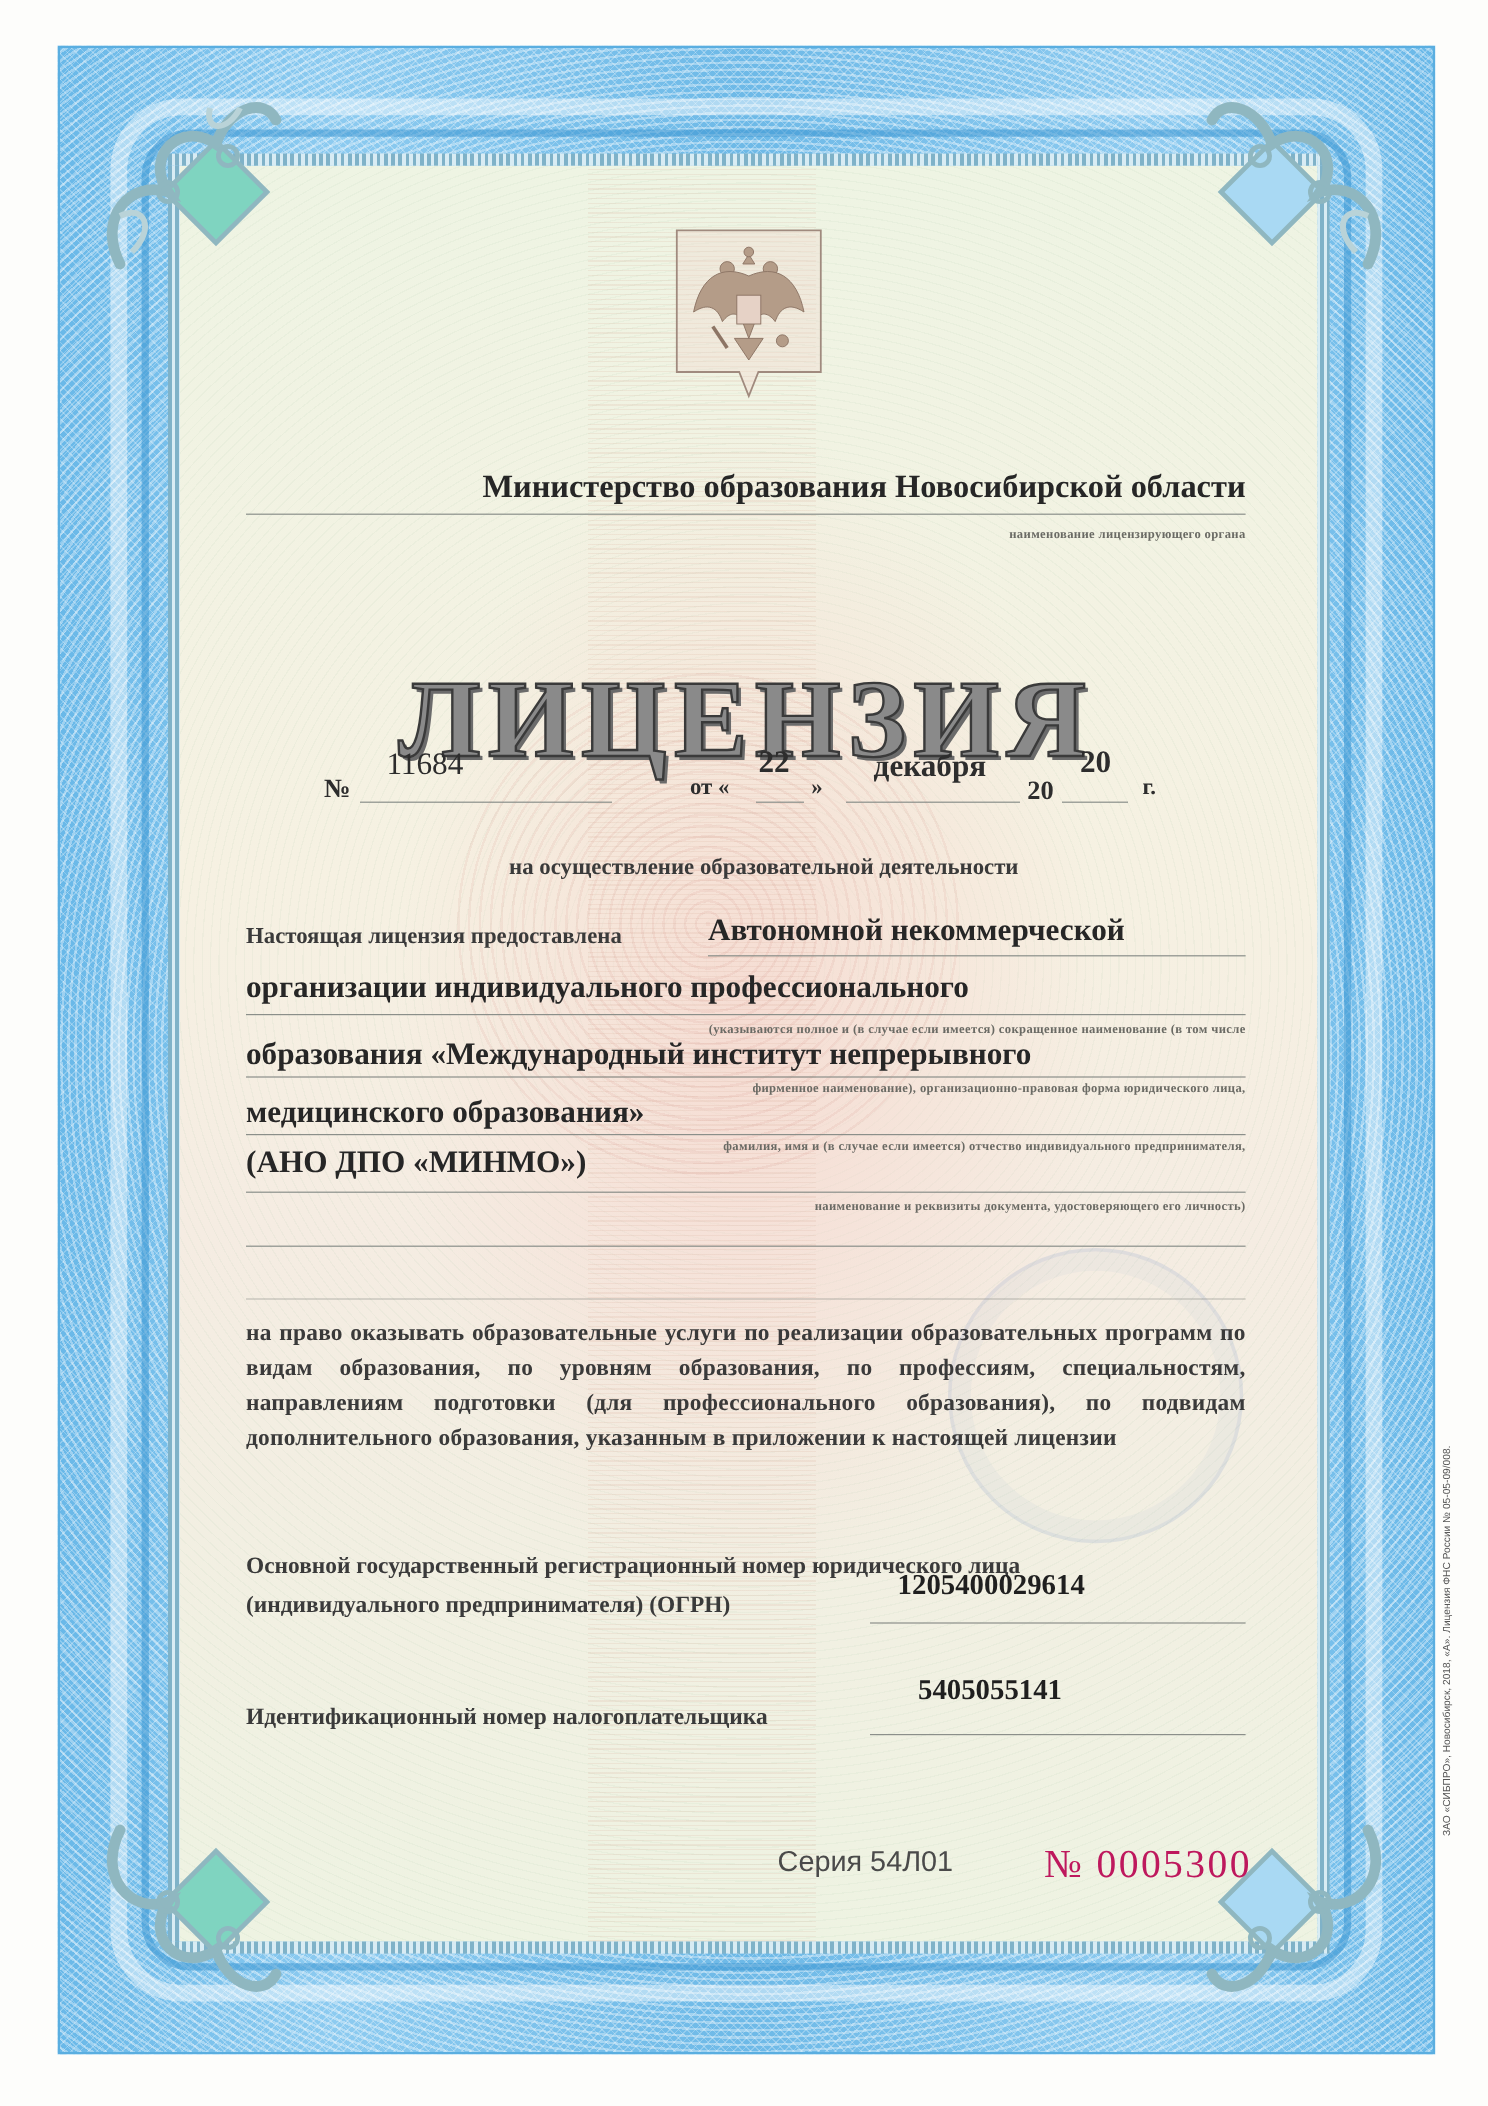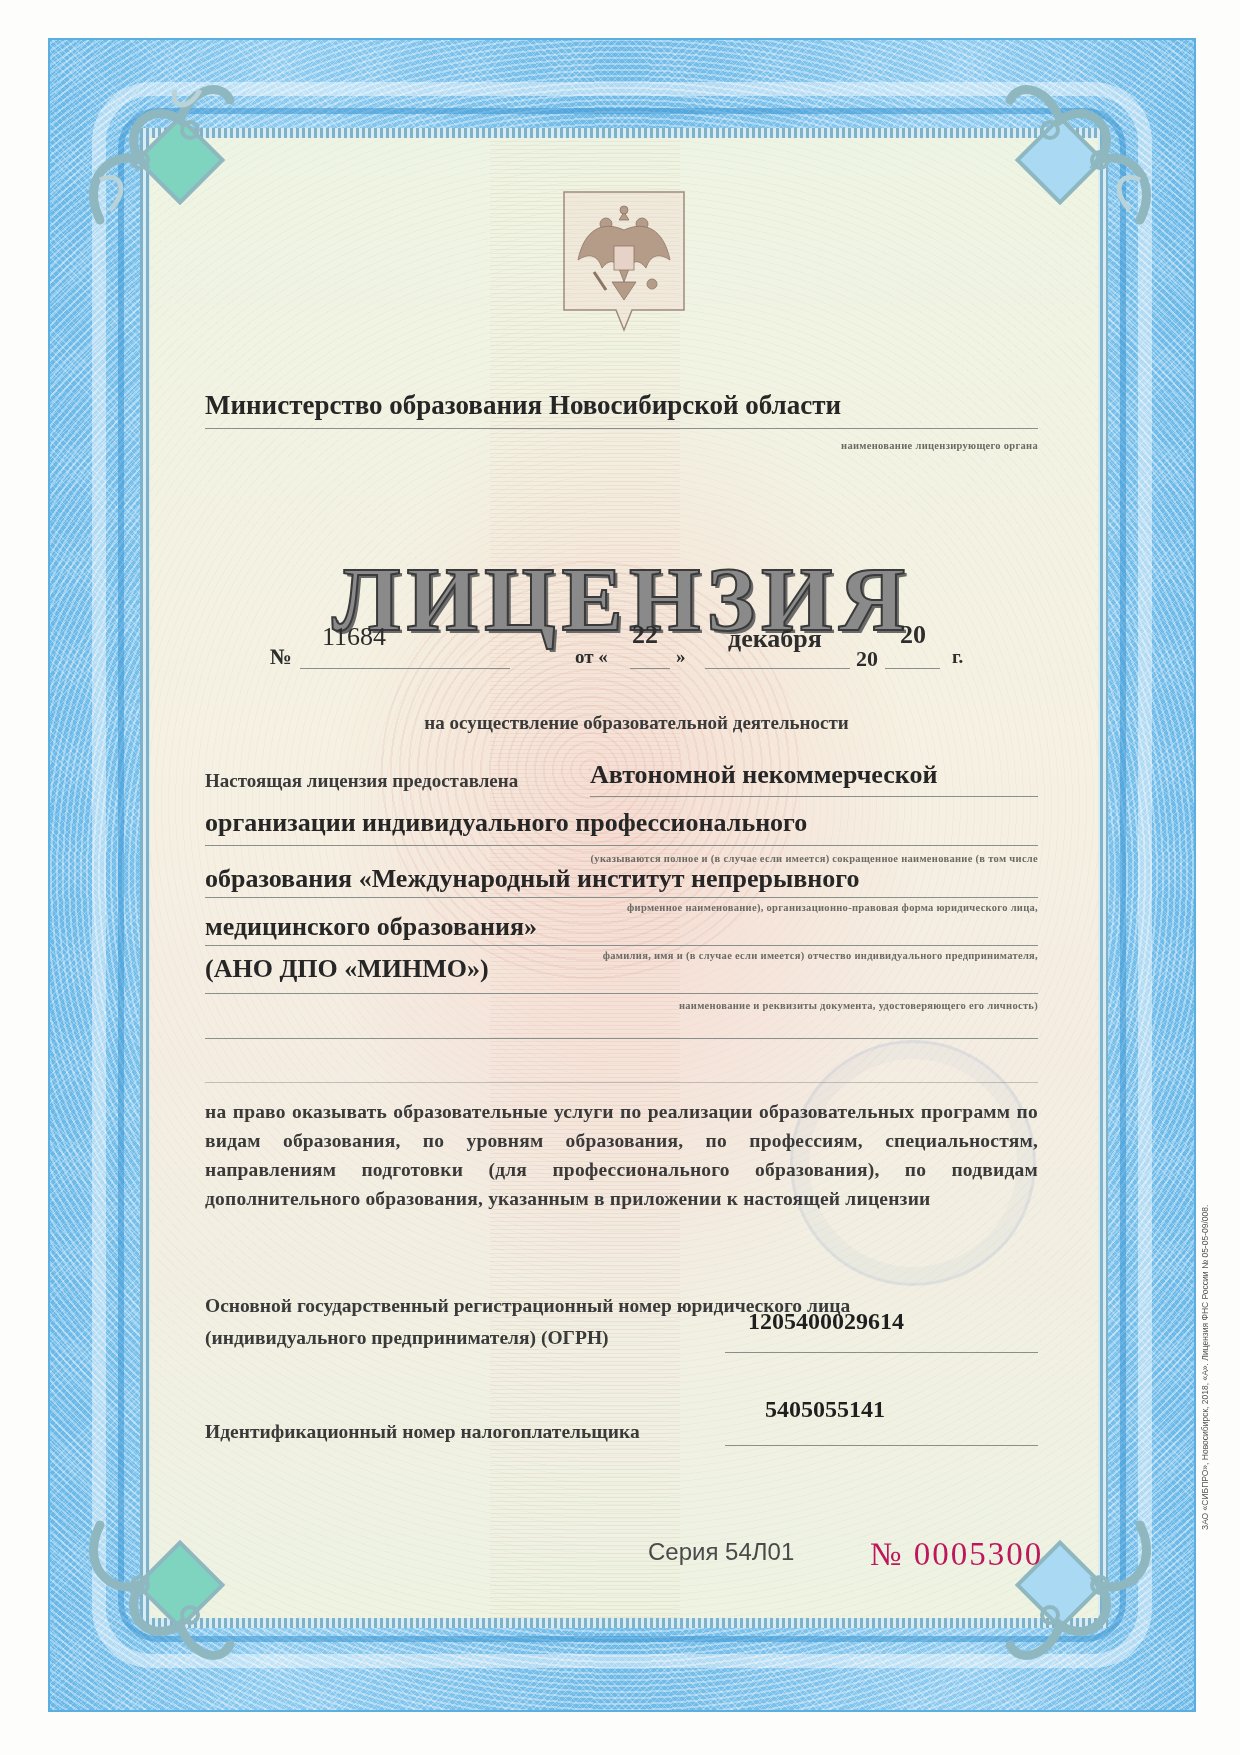--- a/index.html
+++ b/index.html
@@ -82,21 +82,21 @@
     background: repeating-radial-gradient(circle, rgba(200,120,110,0.10) 0 2px, rgba(255,255,255,0) 2px 9px);
   }
 
   .text { position: absolute; color: #2d2d2d; }
   .line { position: absolute; height: 1px; background: #8b8f8a; }
   .caption {
     position: absolute; font-size: 10.5px; font-weight: bold; color: #6a6a64;
     text-align: right; letter-spacing: 0.3px; white-space: nowrap;
   }
 
-  .ministry { left: 205px; top: 390px; width: 833px; text-align: left; font-size: 27px; font-weight: bold; color: #262626; }
+  .ministry { left: 205px; top: 390px; width: 833px; text-align: right; font-size: 27px; font-weight: bold; color: #262626; }
   .license-title {
     left: 205px; top: 513px; width: 833px; text-align: center;
     font-size: 92px; font-weight: bold; letter-spacing: 6px;
     color: #8a8a8a;
     -webkit-text-stroke: 2px #3a3a3a;
     text-shadow: 3px 3px 0 #6b6b6b;
     margin-top: 33px;
   }
   .num-label { left: 270px; top: 644px; font-size: 22px; font-weight: bold; }
   .num-value { left: 322px; top: 622px; font-size: 26px; font-weight: normal; }

